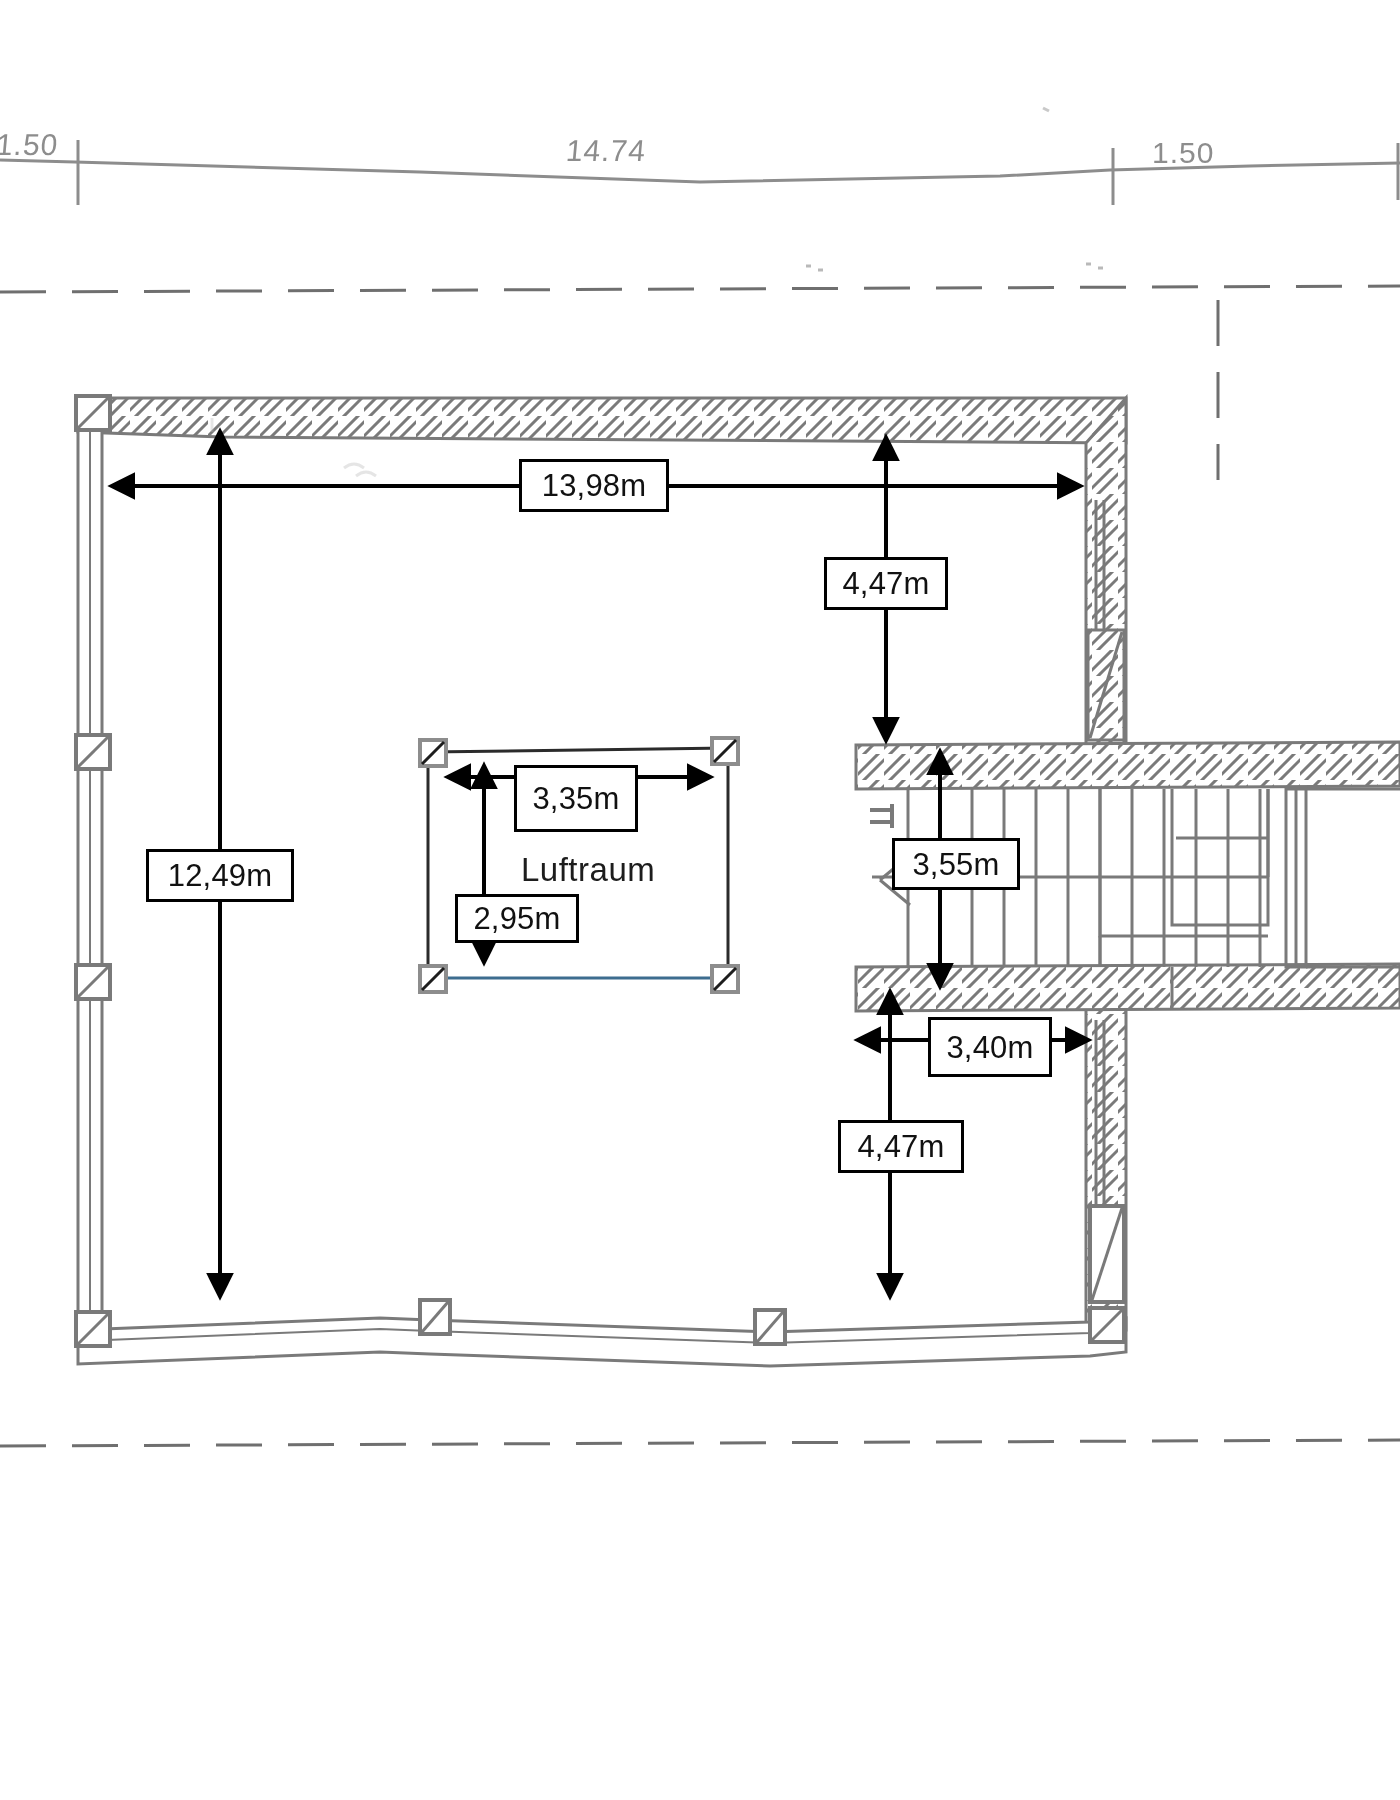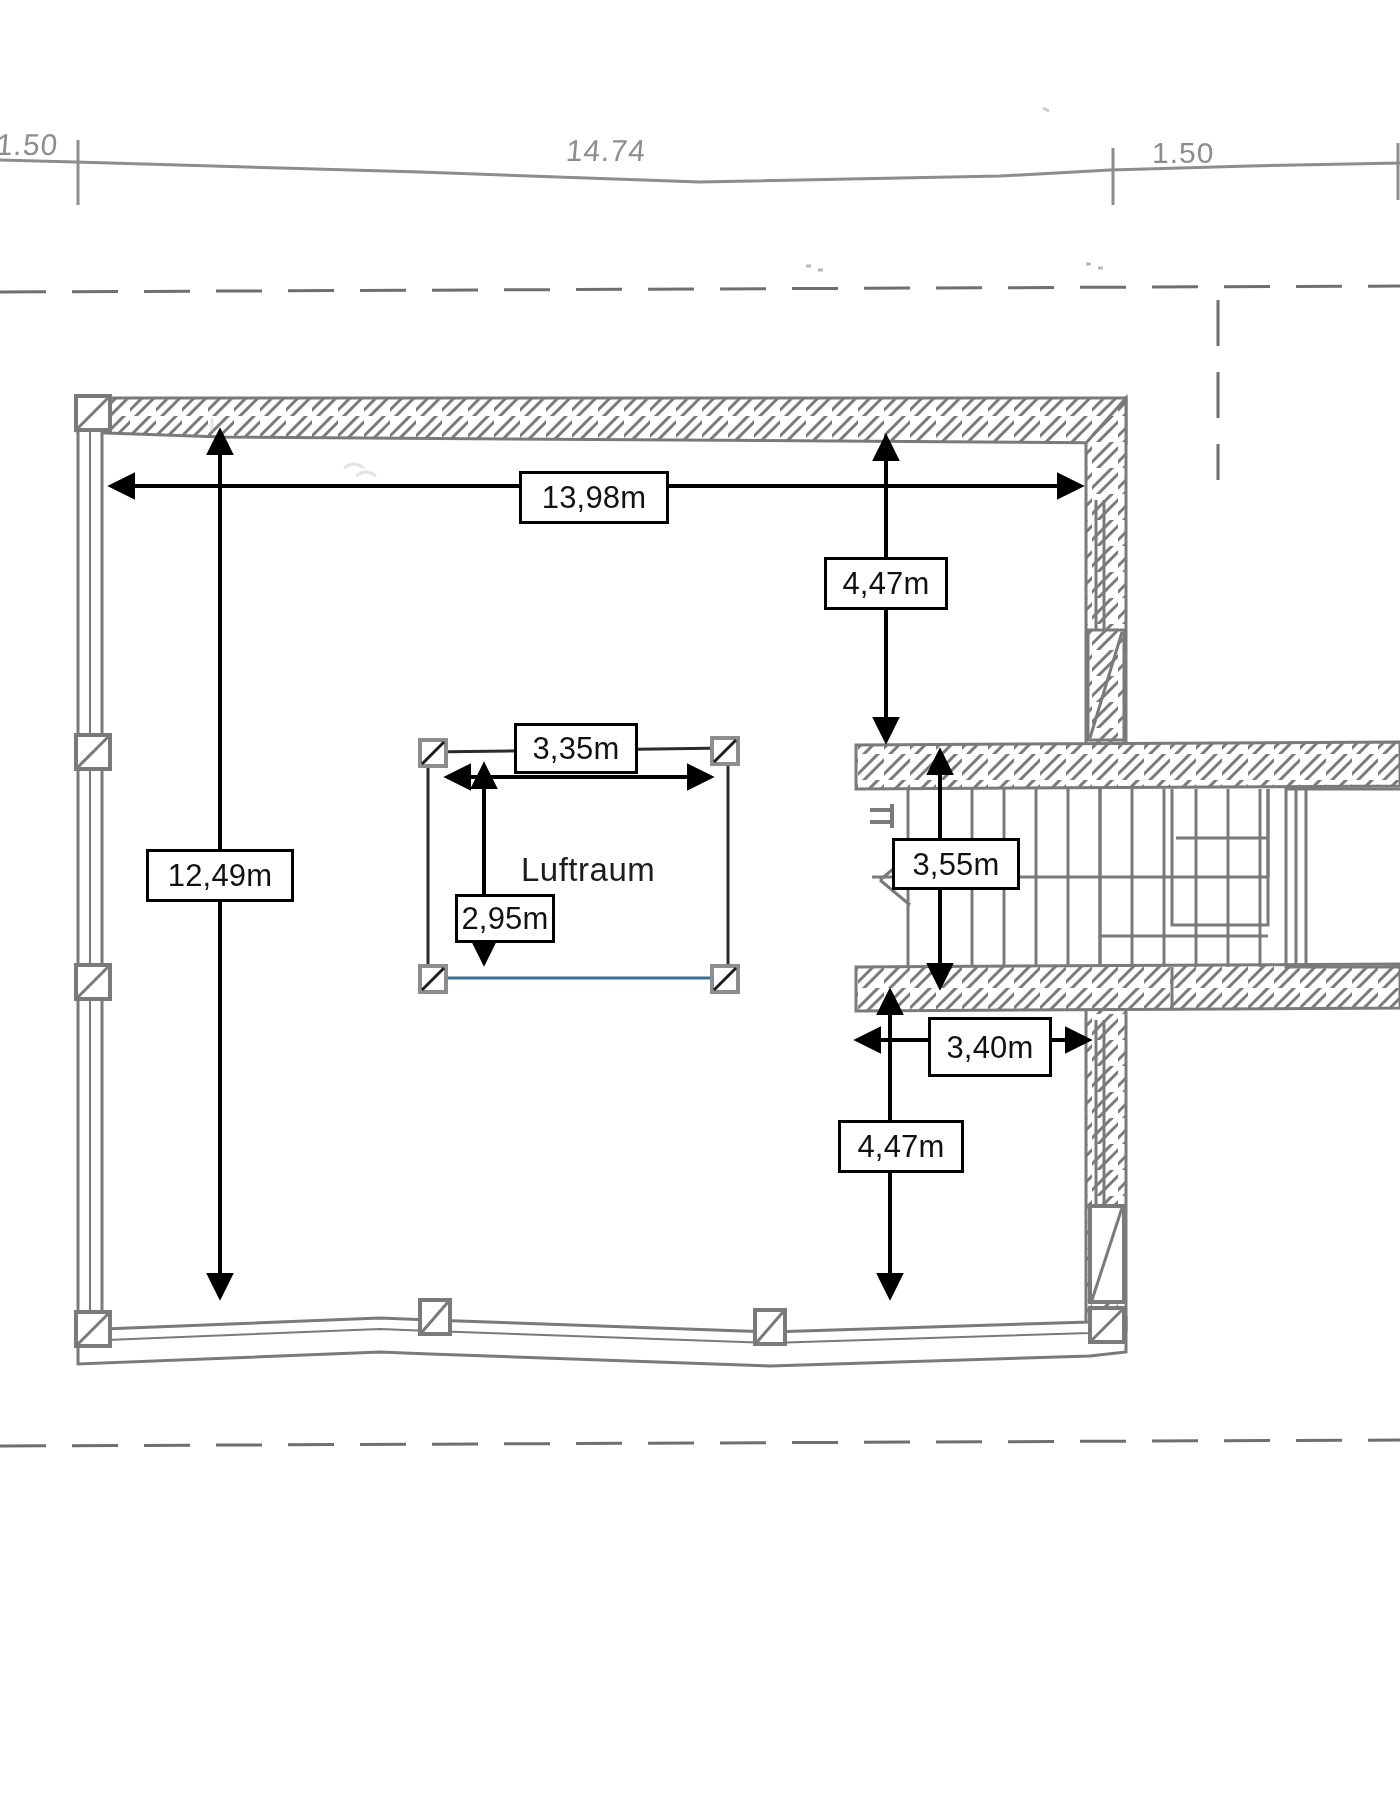--- a/index.html
+++ b/index.html
@@ -237,29 +237,29 @@
     <line x1="668" y1="486" x2="1080" y2="486"></line>
   </g>
 </svg>
 
 <div class="survey ital" style="left:-4px; top:128px;">1.50</div>
 
 <div class="survey ital" style="left:566px; top:134px;">14.74</div>
 
 <div class="survey" style="left:1152px; top:136px;">1.50</div>
 
-<div class="dimbox" style="left:519px; top:459px; width:150px; height:53px;margin-top:12px;">13,98m</div>
+<div class="dimbox" style="left:519px; top:459px; width:150px; height:53px;">13,98m</div>
 
 <div class="dimbox" style="left:146px; top:849px; width:148px; height:53px;">12,49m</div>
 
 <div class="dimbox" style="left:824px; top:557px; width:124px; height:53px;">4,47m</div>
 
-<div class="dimbox" style="left:514px; top:723px; width:124px; height:51px;">3,35m</div>
-
-<div class="dimbox" style="left:455px; top:894px; width:100px; height:49px;">2,95m</div>
+<div class="dimbox" style="left:514px; top:765px; width:124px; height:67px;">3,35m</div>
+
+<div class="dimbox" style="left:455px; top:894px; width:124px; height:49px;">2,95m</div>
 
 <div class="dimbox" style="left:892px; top:838px; width:128px; height:52px;">3,55m</div>
 
 <div class="dimbox" style="left:928px; top:1017px; width:124px; height:60px;">3,40m</div>
 
 <div class="dimbox" style="left:838px; top:1120px; width:126px; height:53px;">4,47m</div>
 
 <div class="roomname" style="left:521px; top:851px;">Luftraum</div>
 
 

